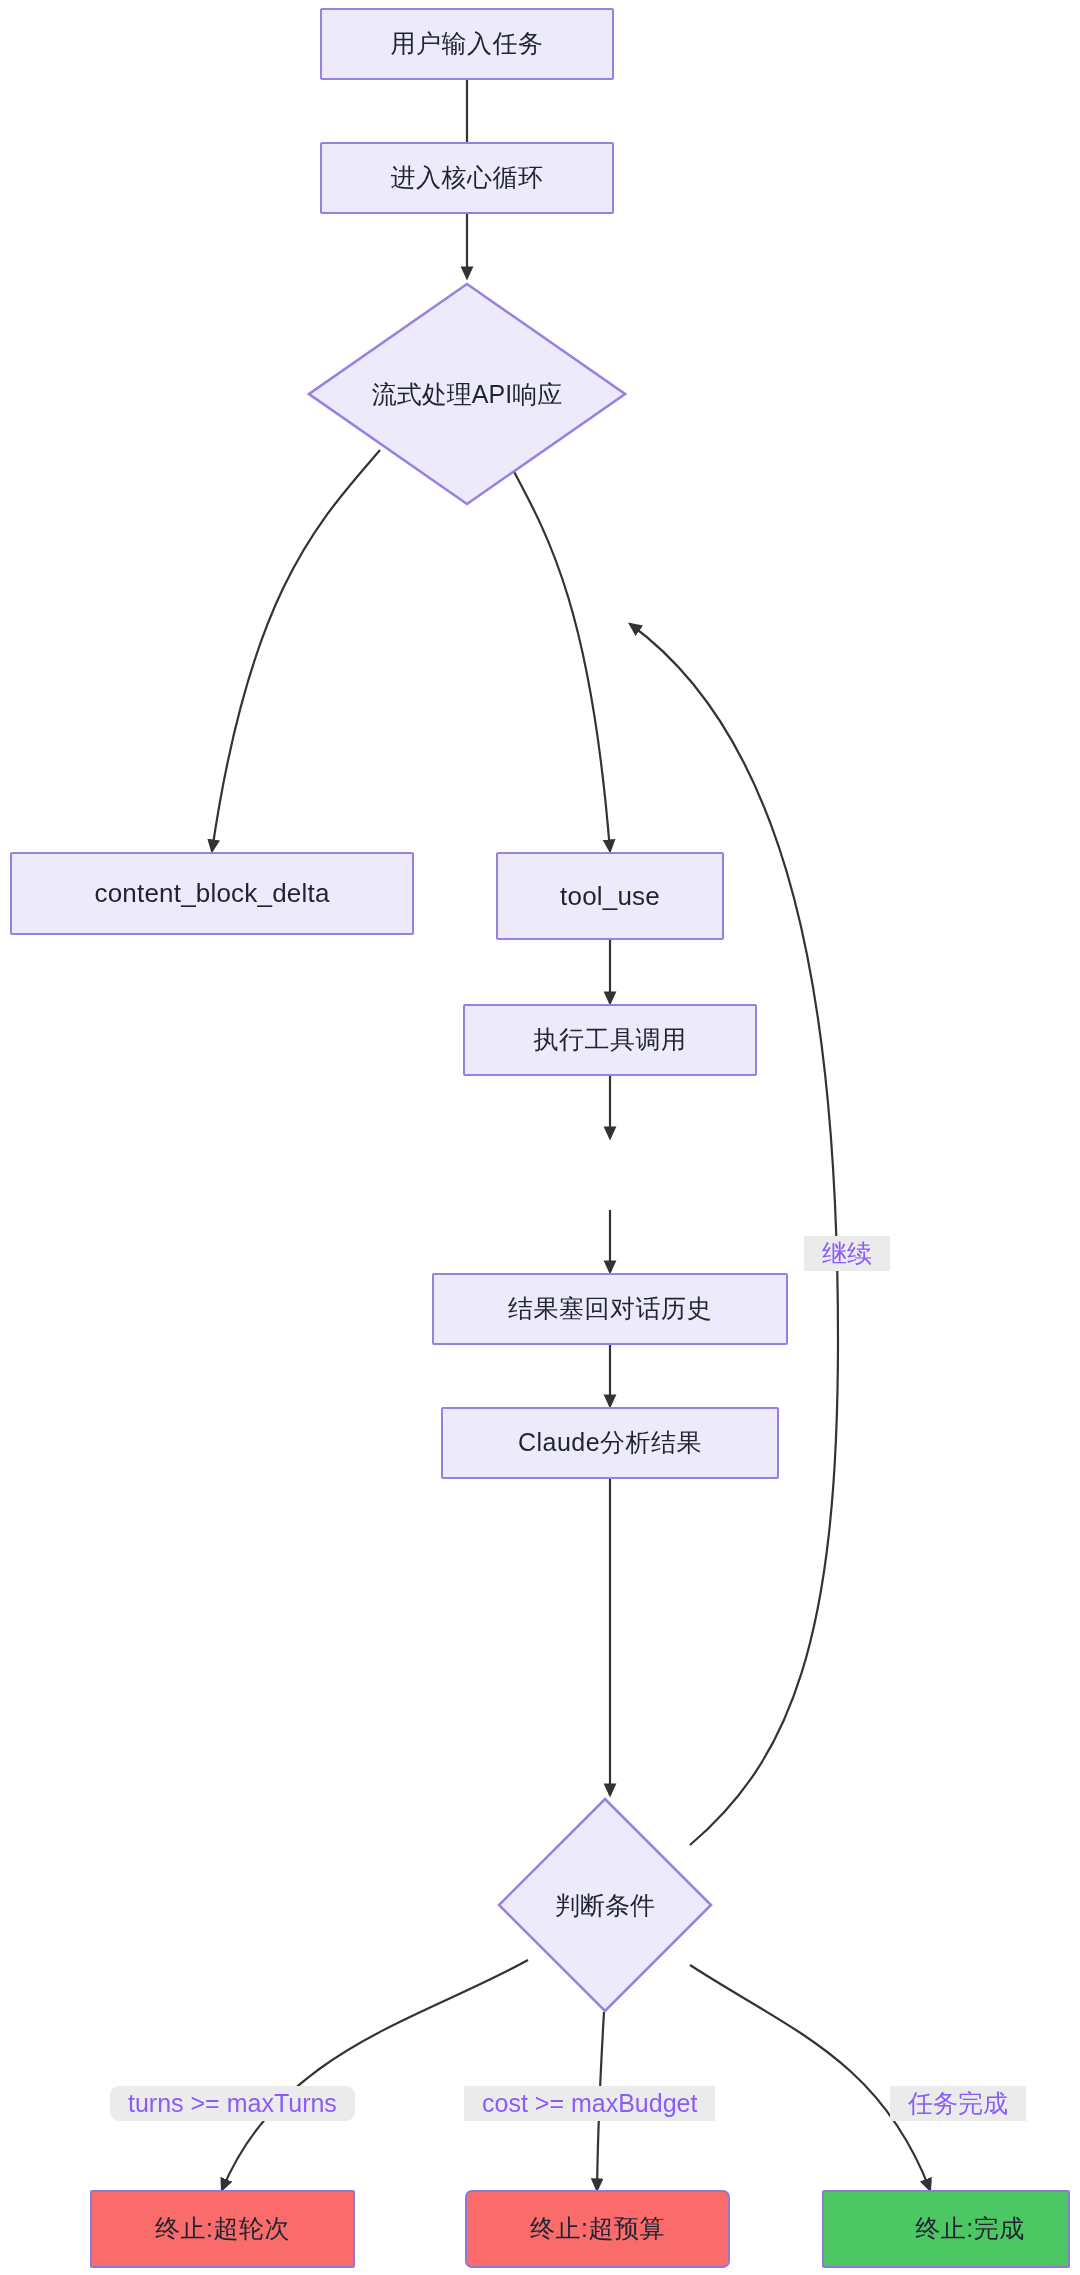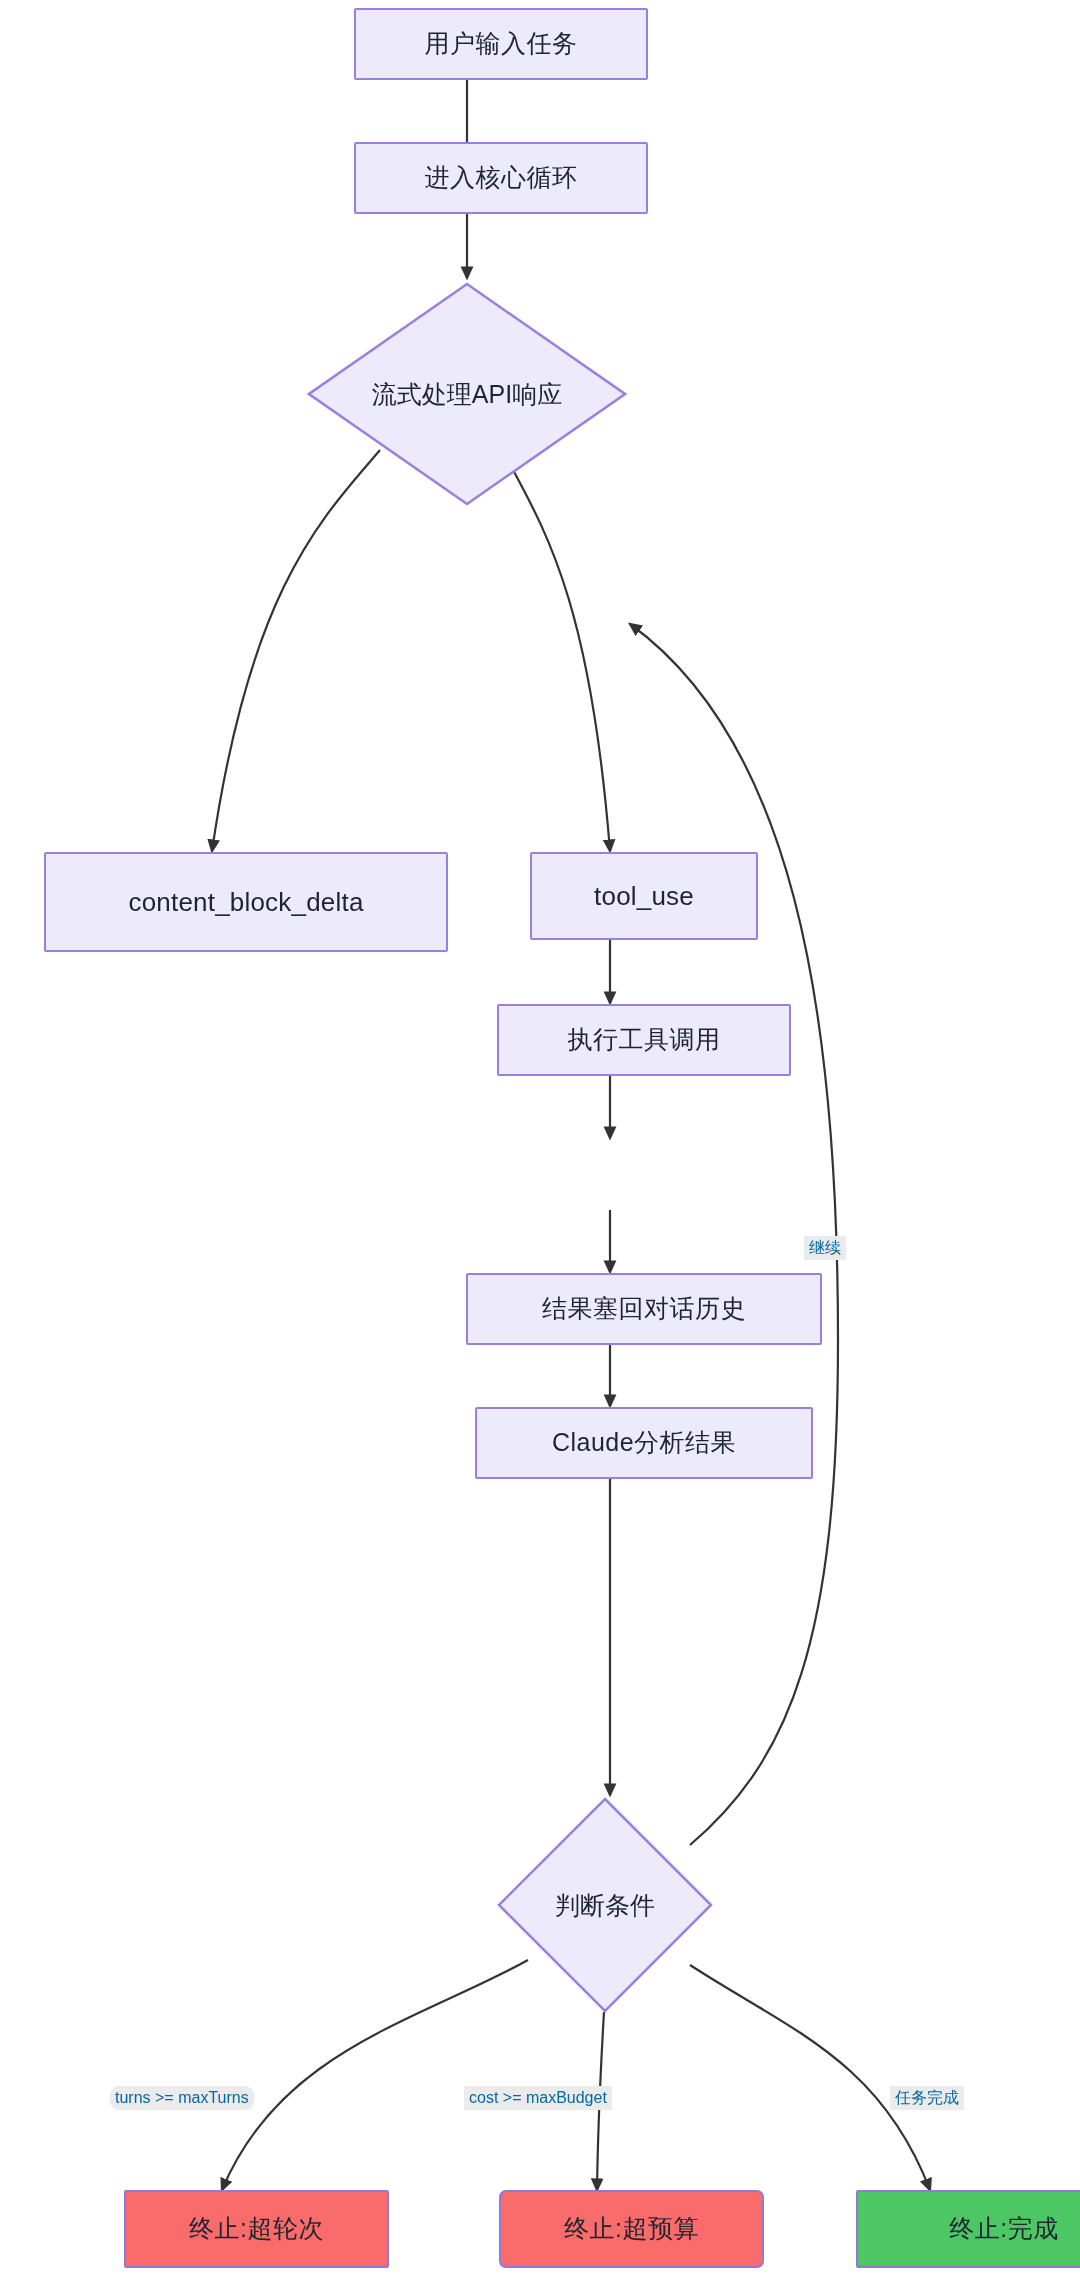--- a/index.html
+++ b/index.html
@@ -37,21 +37,20 @@
     align-items: center;
     justify-content: center;
     text-align: center;
     color: #1f2430;
     line-height: 1.25;
   }
   .node.rect {
     background: #ECEAFB;
     border: 2px solid #9A7FE0;
     border-radius: 2px;
-    margin-left: 34px;
   }
   .node.rect.term-red {
     background: #FA6B6B;
     border: 2px solid #8E7AD6;
   }
   .node.rect.term-green {
     background: #4CC764;
     border: 2px solid #8E7AD6;
   }
   .node .label-cn {
@@ -81,23 +80,23 @@
     display: flex;
     align-items: center;
     justify-content: center;
     font-size: 25px;
     color: #1f2430;
     white-space: nowrap;
   }
   .edge-label {
     position: absolute;
     background: #EBEBEB;
-    color: #0369a1;
-    font-size: 16px;
-    padding: 3px 5px;
+    color: #8b5cf6;
+    font-size: 25px;
+    padding: 3px 18px;
     white-space: nowrap;
     line-height: 1.15;
   }
 </style>
 </head>
 <body>
 
 <div id="canvas">
 
   <svg id="edges" viewBox="0 0 1080 2275">
@@ -142,21 +141,21 @@
     <span class="label-cn">进入核心循环</span>
   </div>
 
   <div class="diamond-wrap" style="left:307px; top:282px; width:320px; height:224px;">
     <svg class="diamond-shape" viewBox="0 0 320 224" preserveAspectRatio="none">
       <polygon points="160,2 318,112 160,222 2,112" fill="#ECEAFB" stroke="#9A7FE0" stroke-width="2.5"></polygon>
     </svg>
     <div class="diamond-text">流式处理API响应</div>
   </div>
 
-  <div class="node rect" style="left:10px; top:852px; width:404px; height:100px;">
+  <div class="node rect" style="left:10px; top:852px; width:404px; height:83px;">
     <span class="label-mono">content_block_delta</span>
   </div>
 
   <div class="node rect" style="left:496px; top:852px; width:228px; height:88px;">
     <span class="label-mono">tool_use</span>
   </div>
 
   <div class="node rect" style="left:463px; top:1004px; width:294px; height:72px;">
     <span class="label-cn">执行工具调用</span>
   </div>

